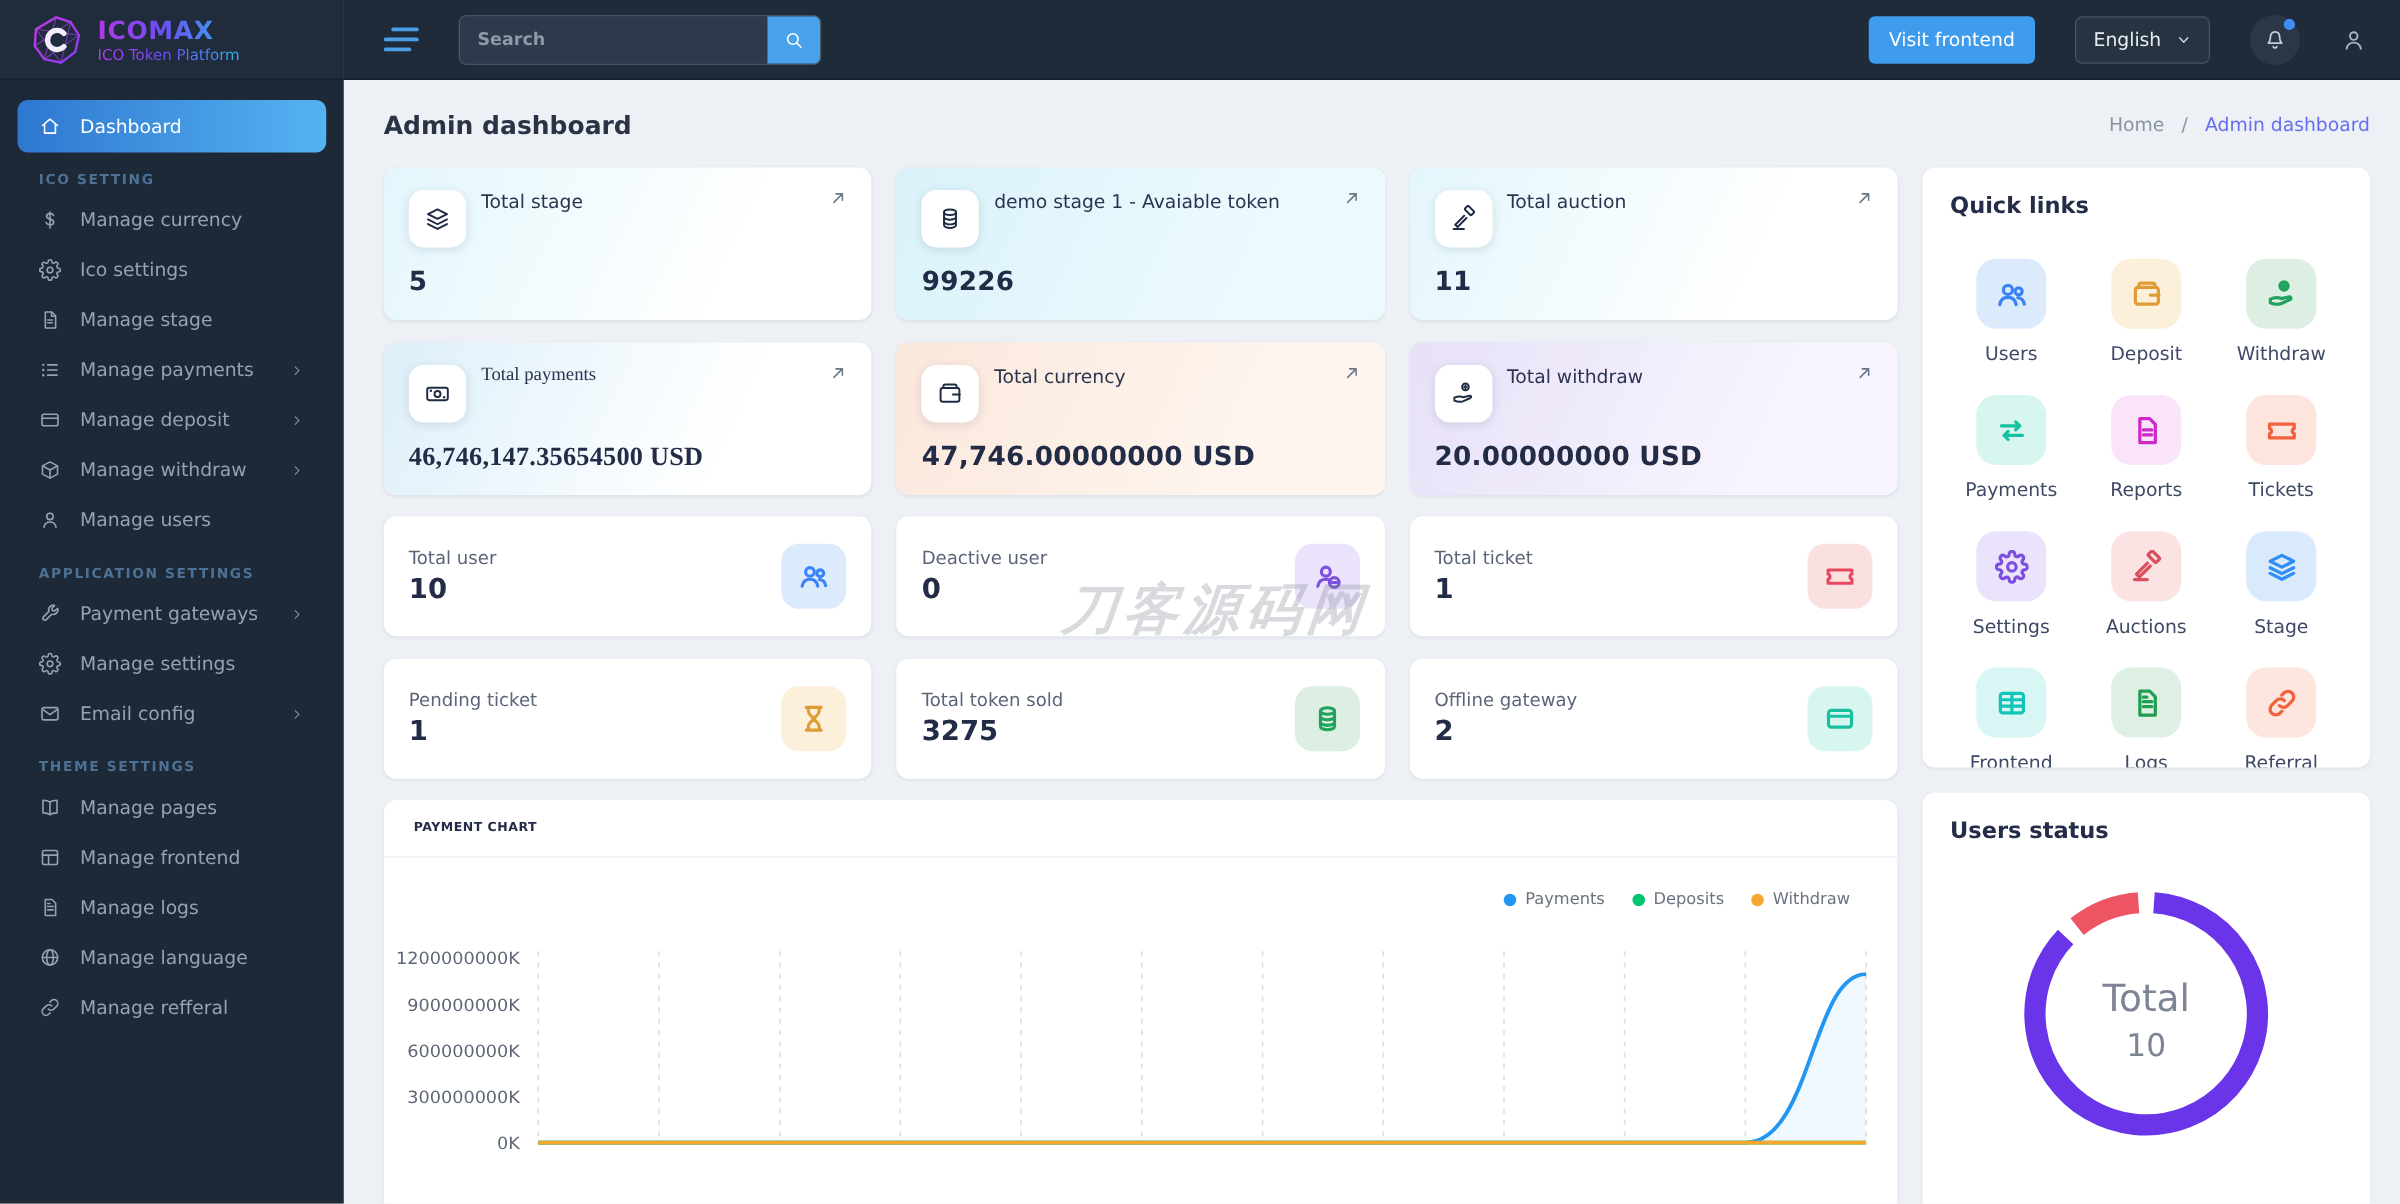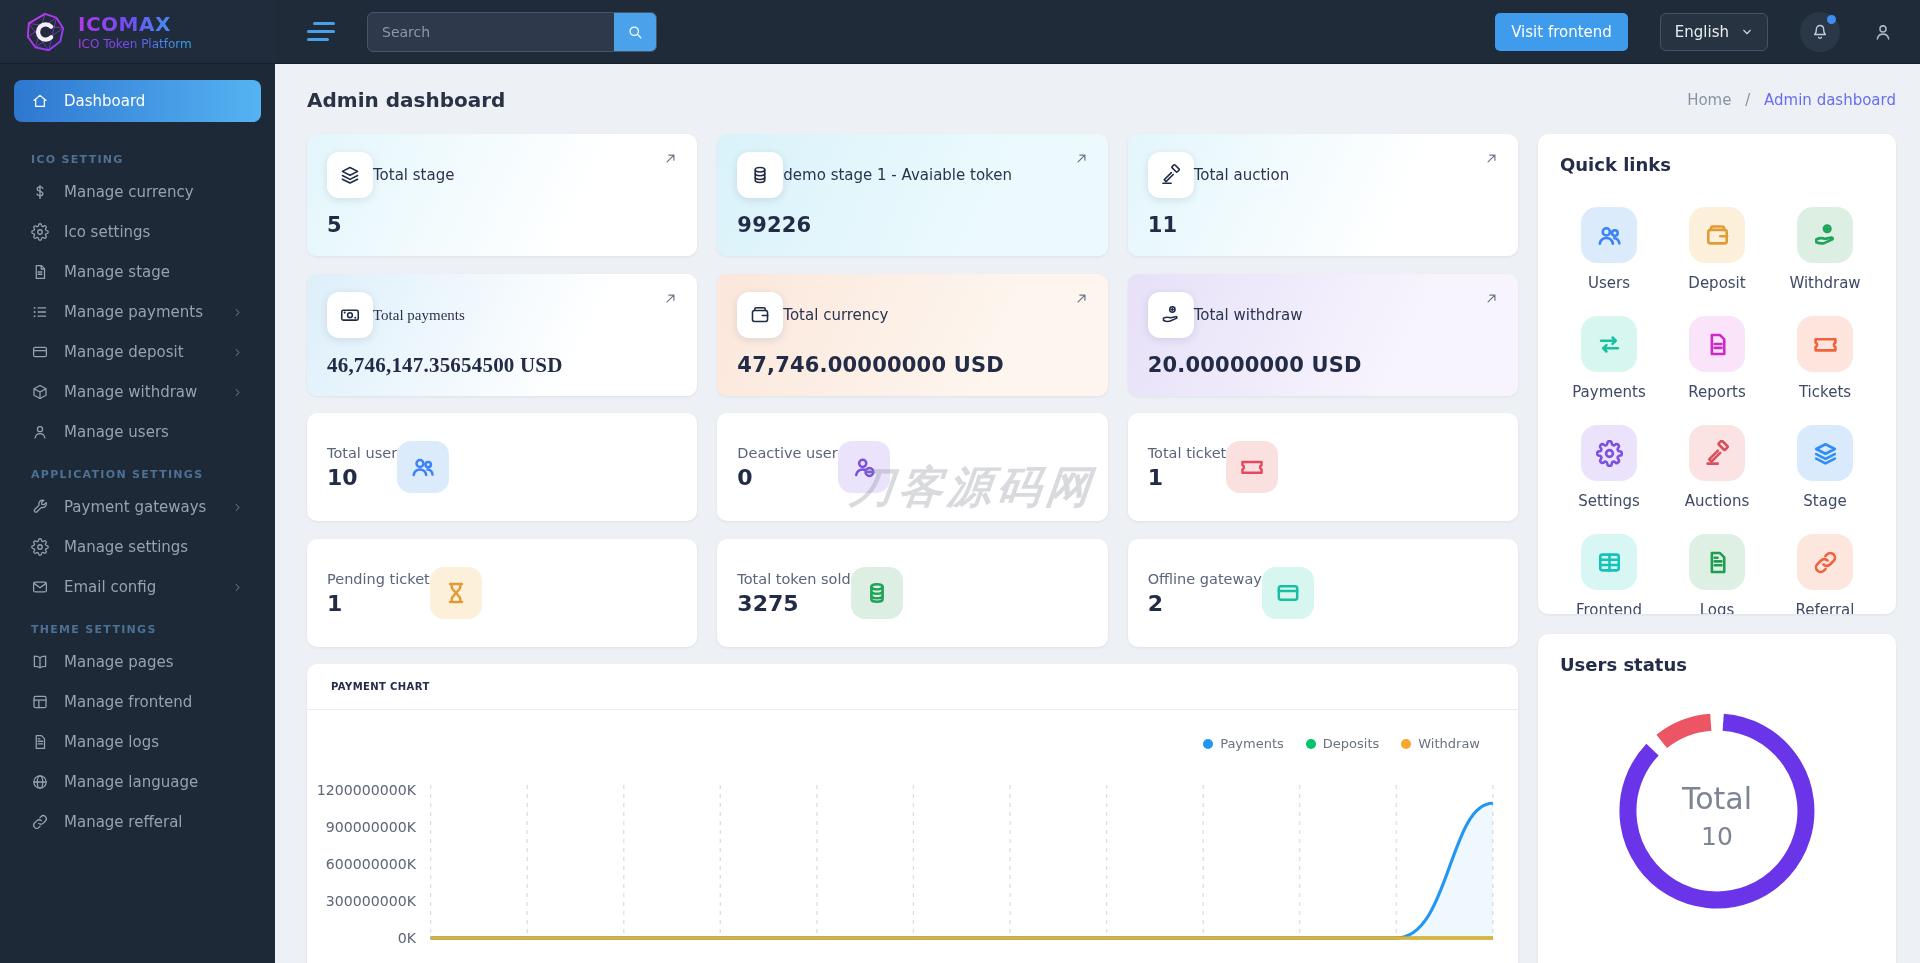--- a/index.html
+++ b/index.html
@@ -20,38 +20,38 @@
   @supports (-webkit-background-clip:text) {
     .brand-name,.brand-tag{
       background:linear-gradient(90deg,#b03ae8 0%,#6e4df2 45%,#2fb3f2 100%);
       -webkit-background-clip:text; background-clip:text; color:transparent;
     }
   }
   .nav { padding:14px 0 0; }
   .nav-item { display:flex; align-items:center; gap:15px; margin:2px 14px; padding:10px 17px;
               border-radius:8px; color:#96a1b2; font-size:15px; cursor:pointer; }
   .nav-item .ic { width:18px; height:18px; flex:none; }
-  .nav-item.active { background:linear-gradient(90deg,#2e77d0,#55b3f2); color:#fff; padding:12px 17px; margin-bottom:16px;text-align:center; }
+  .nav-item.active { background:linear-gradient(90deg,#2e77d0,#55b3f2); color:#fff; padding:12px 17px; margin-bottom:0;text-align:center; }
   .nav-section { font-size:11px; font-weight:700; letter-spacing:1.3px; color:#4c7195;
                  padding:15px 31px 5px; text-transform:uppercase; }
   .nav-item .chev { margin-left:auto; width:13px; height:13px; opacity:.85; }
 
   
   .main { flex:1; min-width:0; display:flex; flex-direction:column; }
   .topbar { height:64px; flex:none; background:#202b3a; border-bottom:1px solid rgba(0,0,0,.3);
             display:flex; align-items:center; padding:0 26px 0 32px; }
   .hamburger { width:28px; display:flex; flex-direction:column; gap:5px; cursor:pointer; }
   .hamburger span { height:3px; border-radius:2px; background:#4aa0e8; }
   .hamburger span:nth-child(1){ width:22px; align-self:flex-end; }
   .hamburger span:nth-child(2){ width:28px; }
   .hamburger span:nth-child(3){ width:22px; }
   .searchbar { display:flex; margin-left:32px; height:40px; width:290px; border:1px solid #47546a;
                border-radius:6px; overflow:hidden; background:#2e3a4b; }
   .search-input { flex:1; background:transparent; border:none; outline:none; color:#cfd7e2;
-                  font-size:14px; padding:0 14px; font-family:"DejaVu Sans", sans-serif; }
+                  font-size:14px; padding:0 14px; font-family:"DejaVu Sans", sans-serif;font-weight:bold; }
   .search-input::placeholder { color:#8d99a8; }
   .search-btn { width:42px; border:none; background:#4aa2ea; color:#fff; display:grid; place-items:center; cursor:pointer; }
   .search-btn .ic { width:18px; height:18px; }
   .topbar-right { margin-left:auto; display:flex; align-items:center; gap:32px; }
   .visit-btn { background:#3f9bec; color:#fff; border:none; border-radius:5px; padding:10px 16px;
                font-size:15px; cursor:pointer; font-family:"DejaVu Sans", sans-serif; }
   .lang-select { display:flex; align-items:center; gap:12px; background:#273341; border:1px solid #45536a;
                  color:#e8edf3; border-radius:6px; padding:9px 14px; font-size:15px; cursor:pointer; }
   .lang-select .ic { width:12px; height:12px; color:#cdd5e0; }
   .bell-wrap { position:relative; width:40px; height:40px; border-radius:50%; background:#2a3747;
@@ -73,29 +73,29 @@
   .layout { display:flex; gap:20px; height:100%; }
   .col-left { flex:1; min-width:0; }
   .col-right { width:358px; flex:none; display:flex; flex-direction:column; gap:20px; }
 
   .card { background:#fff; border-radius:10px; box-shadow:0 1px 3px rgba(15,34,58,.07); }
 
   .grid3 { display:grid; grid-template-columns:repeat(3,1fr); gap:18px 20px; }
   .grid3 + .grid3 { margin-top:17px; }
 
   .feat { position:relative; padding:18px 20px; min-height:122px; cursor:pointer; }
-  .feat-top { display:flex; align-items:center; gap:0; }
+  .feat-top { display:flex; gap:12px; }
   .feat-icbox { width:46px; height:46px; border-radius:12px; background:#fff; color:#1f2a44;
                 box-shadow:0 2px 8px rgba(20,40,80,.12); display:grid; place-items:center; }
   .feat-icbox .ic { width:22px; height:22px; }
   .feat-title { font-size:15px; color:#2a3450; }
   .feat-arrow { position:absolute; top:16px; right:18px; width:17px; height:17px; color:#6b7588; }
   .feat-value { font-size:21px; font-weight:700; margin-top:15px; white-space:nowrap; letter-spacing:.2px; }
 
-  .simple { padding:28px 20px; min-height:96px; display:flex; align-items:center; justify-content:flex-start; cursor:pointer; }
+  .simple { padding:4px 20px; min-height:96px; display:flex; align-items:center; justify-content:space-between; cursor:pointer; }
   .simple-title { font-size:14.5px; color:#5b6579; }
   .simple-value { font-size:22px; font-weight:700; margin-top:4px; }
   .simple-icbox { width:52px; height:52px; border-radius:14px; display:grid; place-items:center; }
   .simple-icbox .ic { width:26px; height:26px; }
 
   .chart-card { margin-top:17px; height:400px; overflow:hidden; }
   .chart-head { padding:17px 24px; border-bottom:1px solid #e9edf2; font-size:10px; font-weight:700;
                 color:#232c48; letter-spacing:.4px; }
   .legend { display:flex; justify-content:flex-end; gap:22px; padding:26px 38px 0; }
   .legend-item { display:flex; align-items:center; gap:7px; font-size:13px; color:#6b7280; cursor:pointer; }

